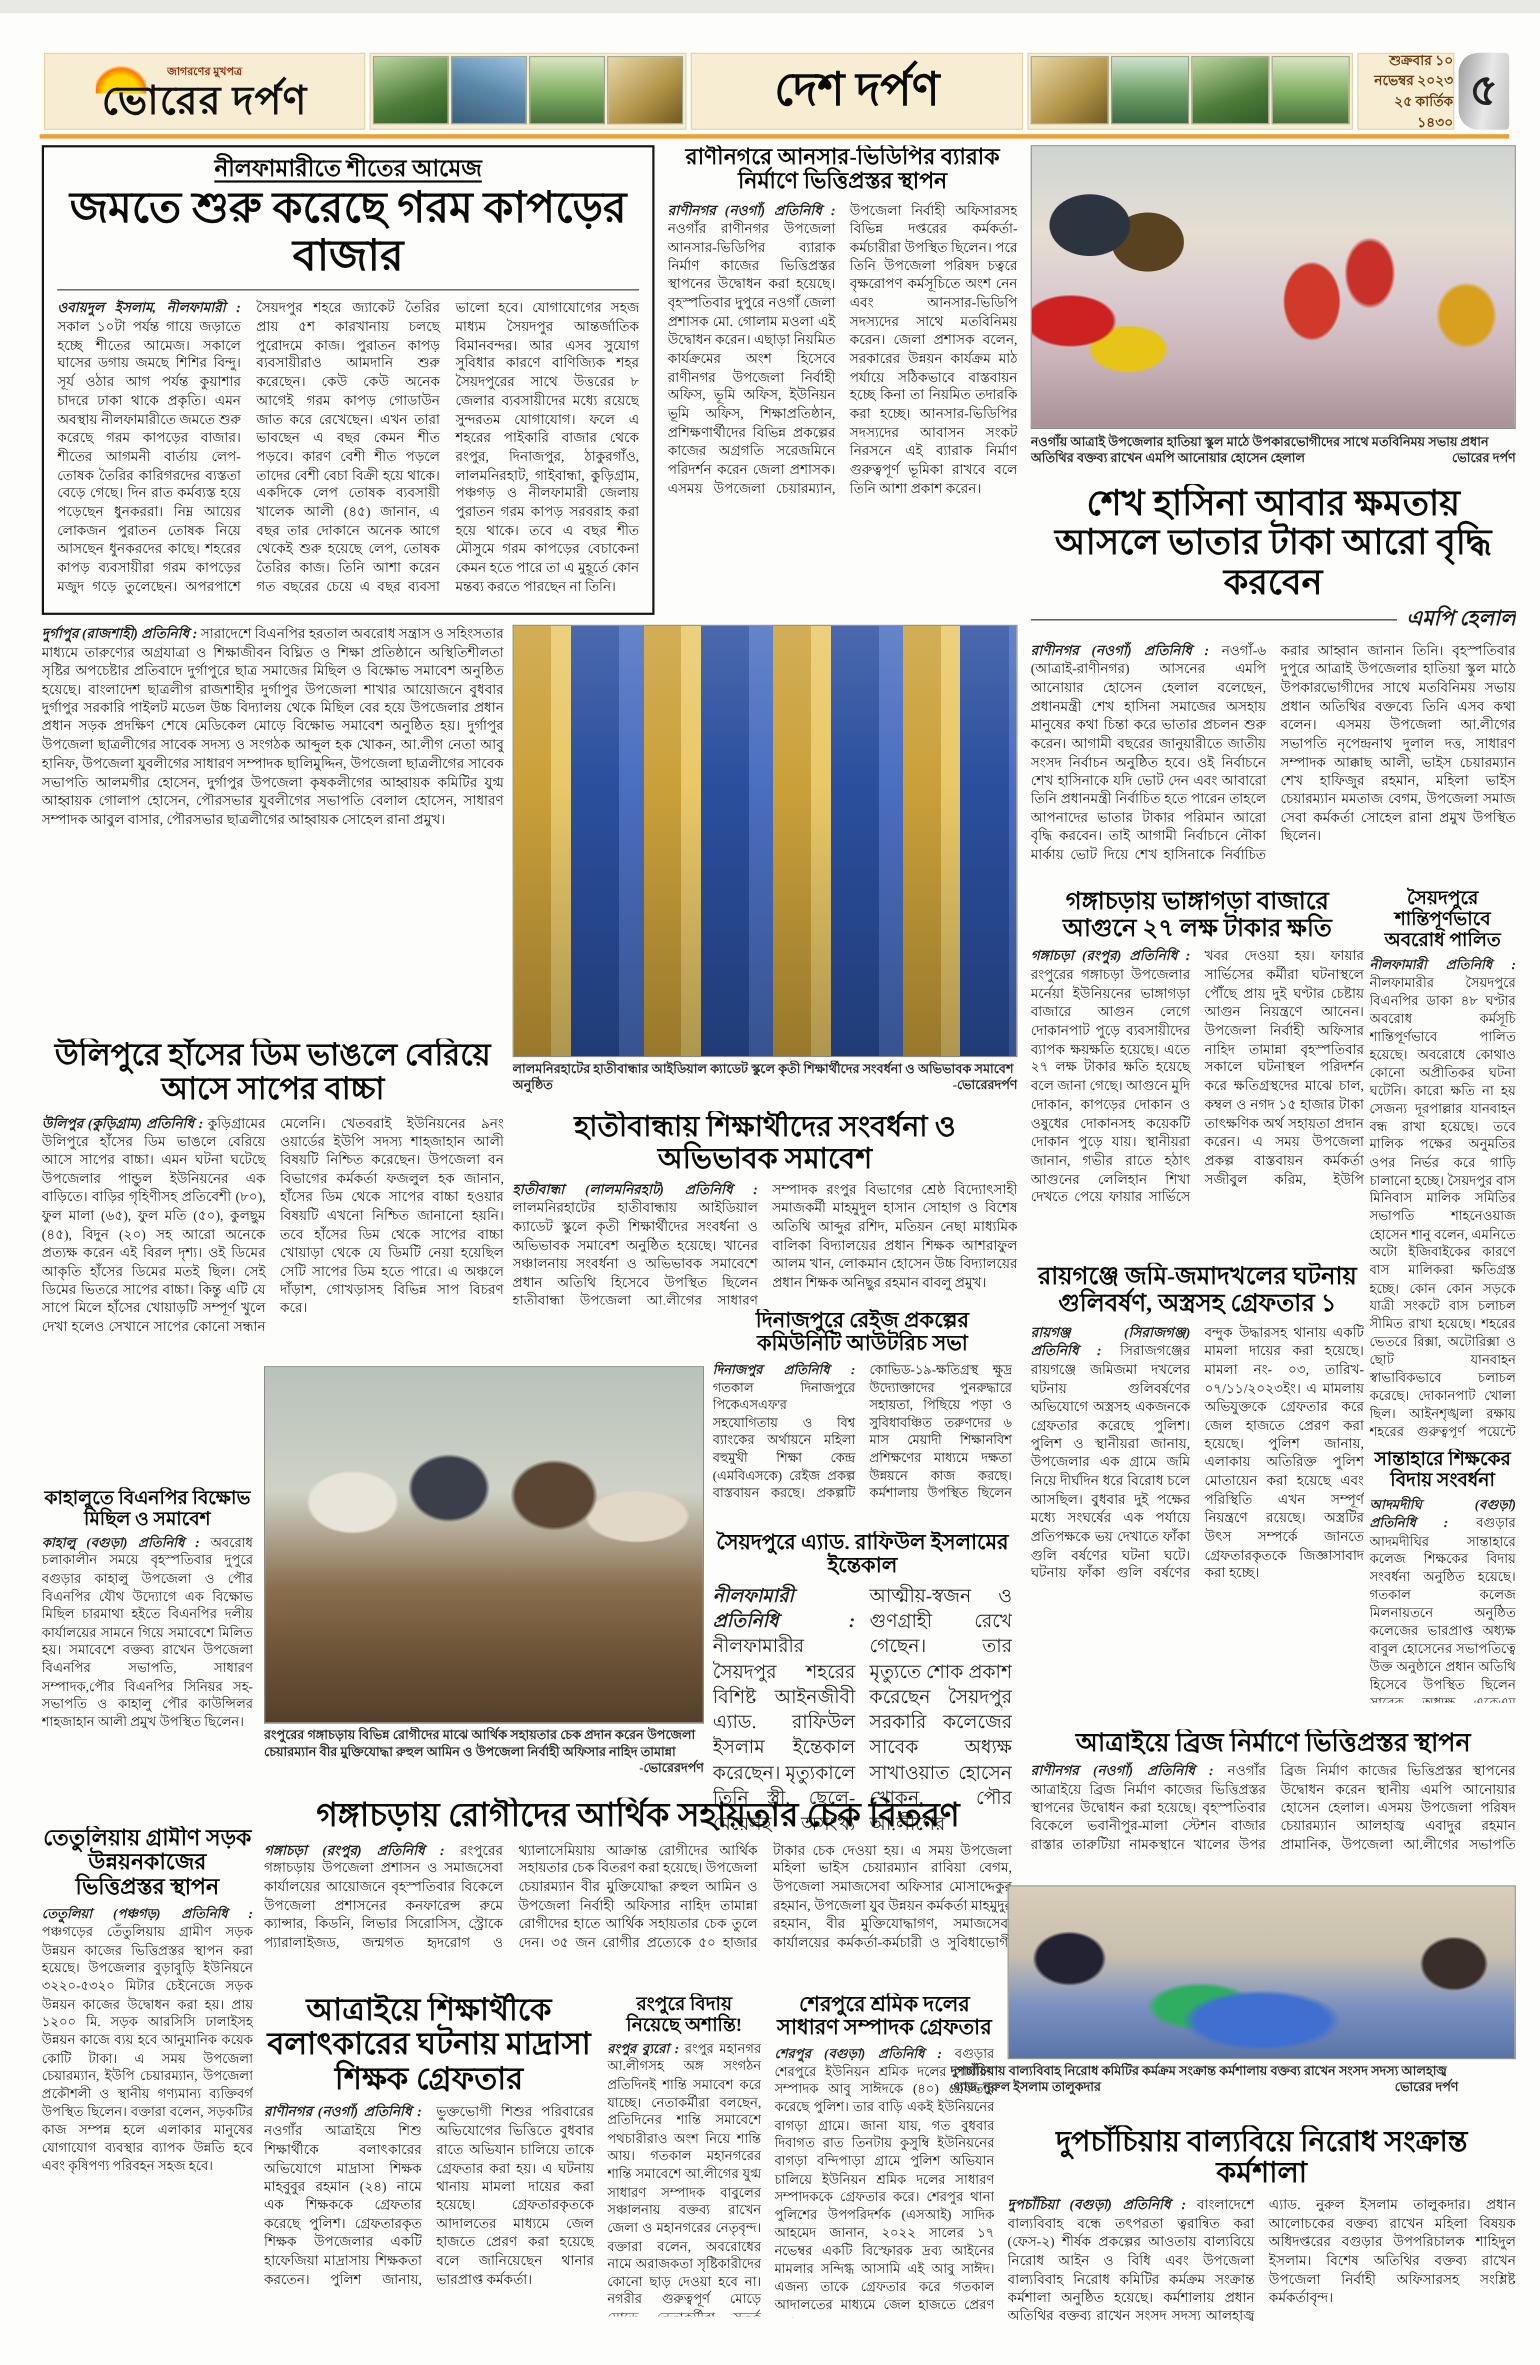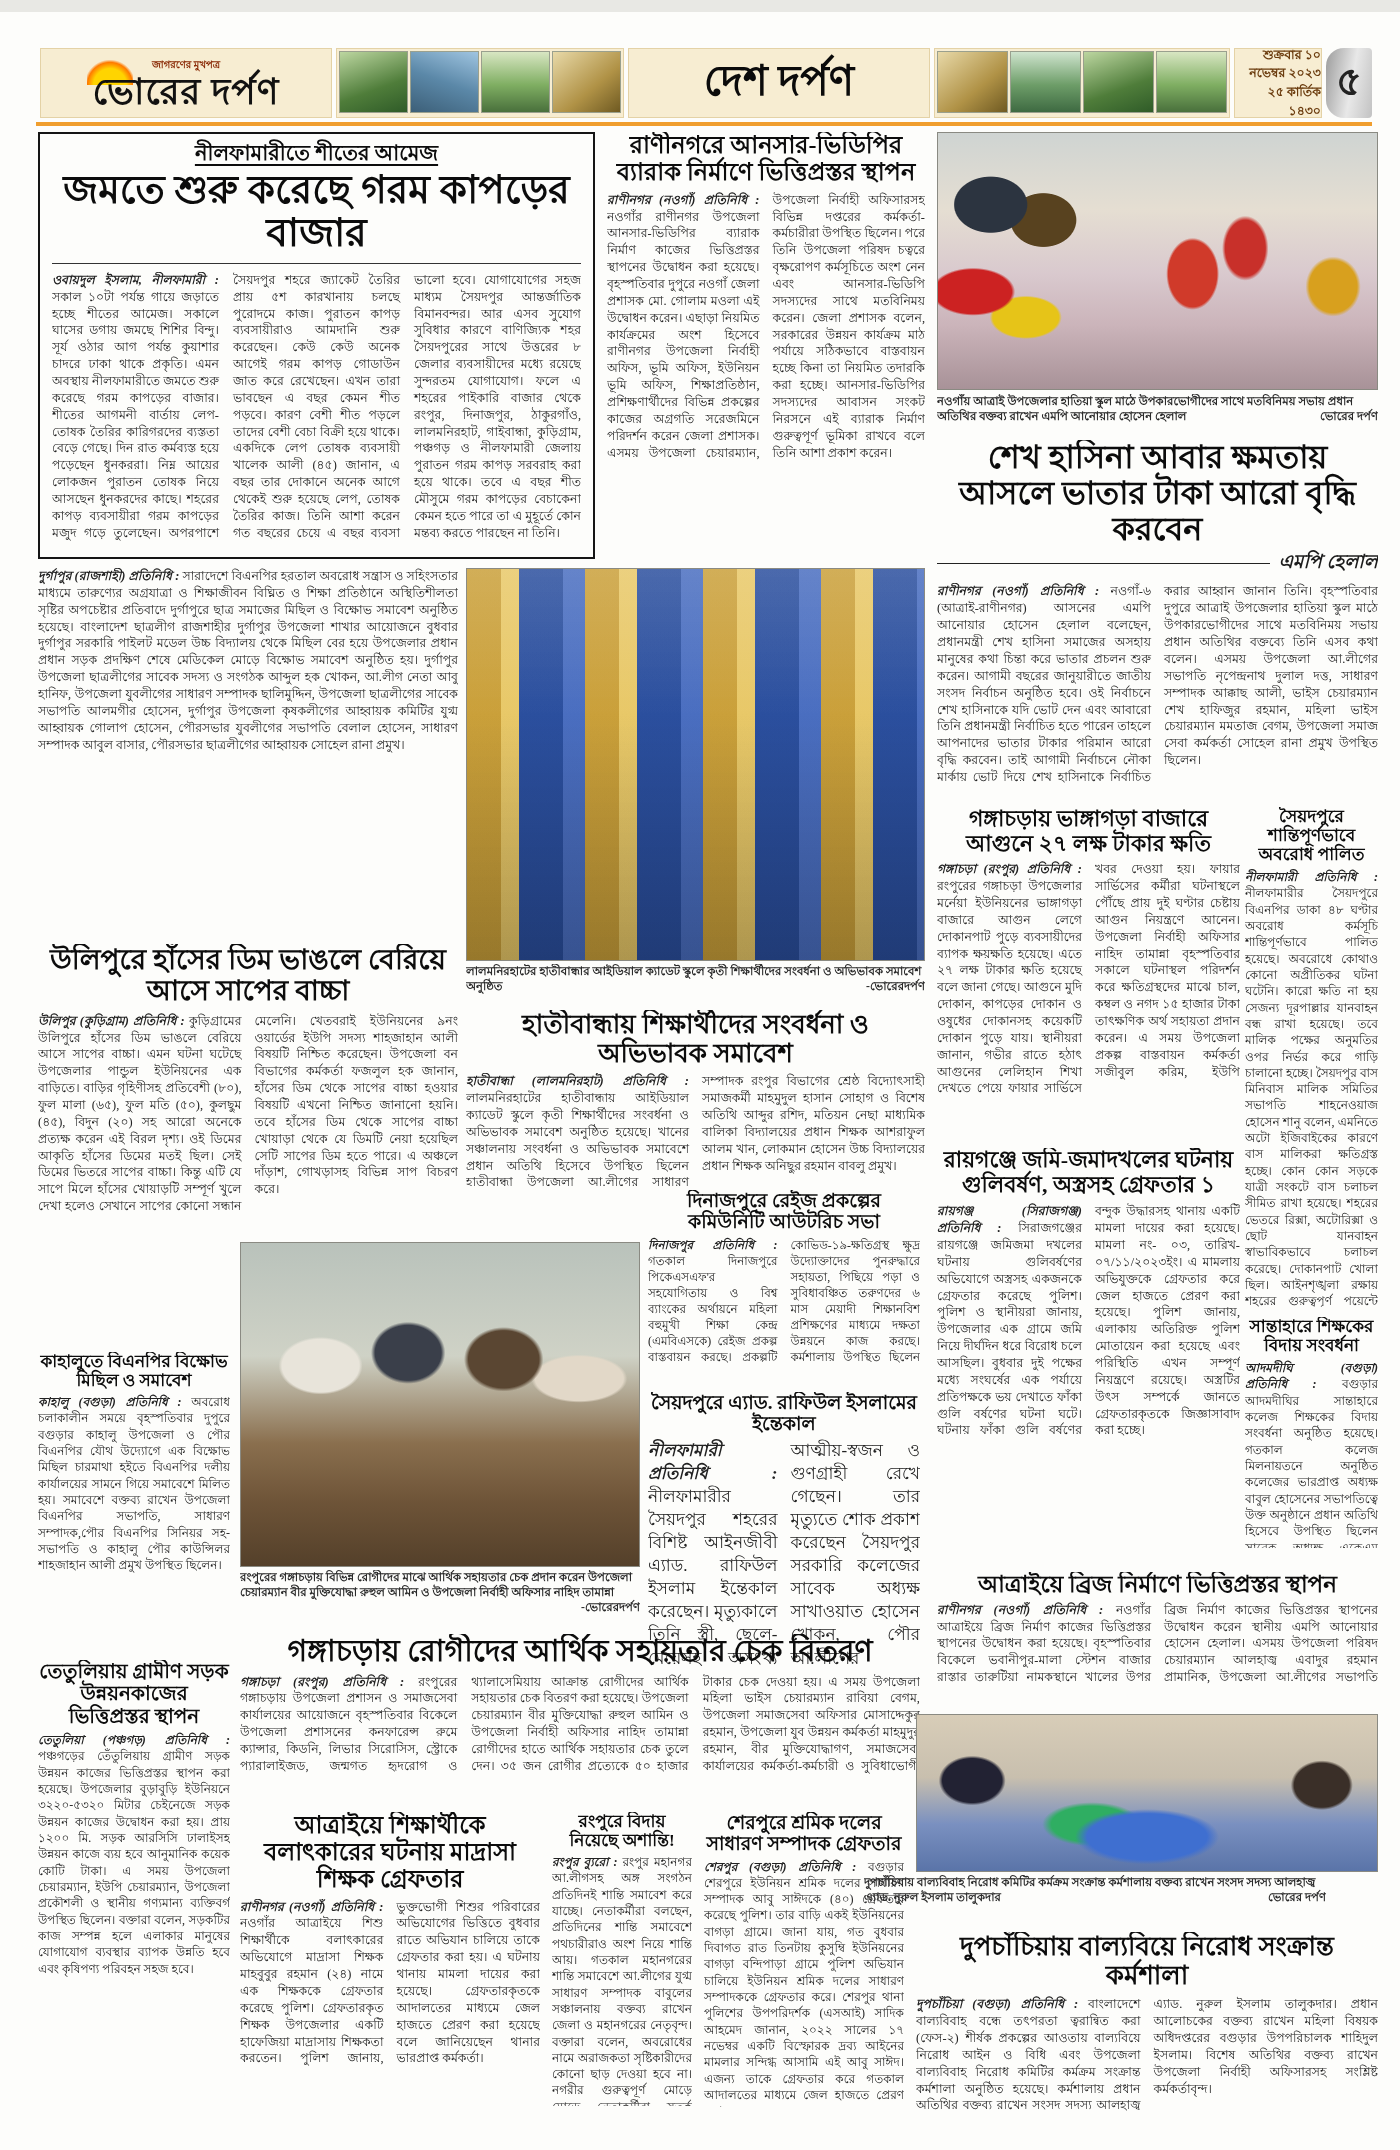--- a/index.html
+++ b/index.html
@@ -106,21 +106,21 @@
   <section class="abs story" id="lead-box" style="left:38px;top:120px;width:557px;height:427px">
     <h3 class="hl" id="lead-kicker">নীলফামারীতে শীতের আমেজ</h3>
     <h1 class="hl" id="lead-headline">জমতে শুরু করেছে গরম কাপড়ের বাজার</h1>
     <div class="body cols3" id="lead-body">
       <b class="byline">ওবায়দুল ইসলাম, নীলফামারী :</b>
       <span>সকাল ১০টা পর্যন্ত গায়ে জড়াতে হচ্ছে শীতের আমেজ। সকালে ঘাসের ডগায় জমছে শিশির বিন্দু। সূর্য ওঠার আগ পর্যন্ত কুয়াশার চাদরে ঢাকা থাকে প্রকৃতি। এমন অবস্থায় নীলফামারীতে জমতে শুরু করেছে গরম কাপড়ের বাজার। শীতের আগমনী বার্তায় লেপ-তোষক তৈরির কারিগরদের ব্যস্ততা বেড়ে গেছে। দিন রাত কর্মব্যস্ত হয়ে পড়েছেন ধুনকররা। নিম্ন আয়ের লোকজন পুরাতন তোষক নিয়ে আসছেন ধুনকরদের কাছে। শহরের কাপড় ব্যবসায়ীরা গরম কাপড়ের মজুদ গড়ে তুলেছেন। অপরপাশে সৈয়দপুর শহরে জ্যাকেট তৈরির প্রায় ৫শ কারখানায় চলছে পুরোদমে কাজ। পুরাতন কাপড় ব্যবসায়ীরাও আমদানি শুরু করেছেন। কেউ কেউ অনেক আগেই গরম কাপড় গোডাউন জাত করে রেখেছেন। এখন তারা ভাবছেন এ বছর কেমন শীত পড়বে। কারণ বেশী শীত পড়লে তাদের বেশী বেচা বিক্রী হয়ে থাকে। একদিকে লেপ তোষক ব্যবসায়ী খালেক আলী (৪৫) জানান, এ বছর তার দোকানে অনেক আগে থেকেই শুরু হয়েছে লেপ, তোষক তৈরির কাজ। তিনি আশা করেন গত বছরের চেয়ে এ বছর ব্যবসা ভালো হবে। যোগাযোগের সহজ মাধ্যম সৈয়দপুর আন্তর্জাতিক বিমানবন্দর। আর এসব সুযোগ সুবিধার কারণে বাণিজ্যিক শহর সৈয়দপুরের সাথে উত্তরের ৮ জেলার ব্যবসায়ীদের মধ্যে রয়েছে সুন্দরতম যোগাযোগ। ফলে এ শহরের পাইকারি বাজার থেকে রংপুর, দিনাজপুর, ঠাকুরগাঁও, লালমনিরহাট, গাইবান্ধা, কুড়িগ্রাম, পঞ্চগড় ও নীলফামারী জেলায় পুরাতন গরম কাপড় সরবরাহ করা হয়ে থাকে। তবে এ বছর শীত মৌসুমে গরম কাপড়ের বেচাকেনা কেমন হতে পারে তা এ মুহূর্তে কোন মন্তব্য করতে পারছেন না তিনি।</span>
     </div>
   </section>
 
   <section class="abs story" style="left:607px;top:120px;width:318px;height:427px">
-    <h2 class="hl" style="font-size:24px;margin-bottom:6px;">রাণীনগরে আনসার-ভিডিপির ব্যারাক নির্মাণে ভিত্তিপ্রস্তর স্থাপন</h2>
+    <h2 class="hl" style="font-size:20px;margin-bottom:6px;">রাণীনগরে আনসার-ভিডিপির ব্যারাক নির্মাণে ভিত্তিপ্রস্তর স্থাপন</h2>
     <div class="body cols2" style="height:330px;">
       <b class="byline">রাণীনগর (নওগাঁ) প্রতিনিধি :</b>
       <span>নওগাঁর রাণীনগর উপজেলা আনসার-ভিডিপির ব্যারাক নির্মাণ কাজের ভিত্তিপ্রস্তর স্থাপনের উদ্বোধন করা হয়েছে। বৃহস্পতিবার দুপুরে নওগাঁ জেলা প্রশাসক মো. গোলাম মওলা এই উদ্বোধন করেন। এছাড়া নিয়মিত কার্যক্রমের অংশ হিসেবে রাণীনগর উপজেলা নির্বাহী অফিস, ভূমি অফিস, ইউনিয়ন ভূমি অফিস, শিক্ষাপ্রতিষ্ঠান, প্রশিক্ষণার্থীদের বিভিন্ন প্রকল্পের কাজের অগ্রগতি সরেজমিনে পরিদর্শন করেন জেলা প্রশাসক। এসময় উপজেলা চেয়ারম্যান, উপজেলা নির্বাহী অফিসারসহ বিভিন্ন দপ্তরের কর্মকর্তা-কর্মচারীরা উপস্থিত ছিলেন। পরে তিনি উপজেলা পরিষদ চত্বরে বৃক্ষরোপণ কর্মসূচিতে অংশ নেন এবং আনসার-ভিডিপি সদস্যদের সাথে মতবিনিময় করেন। জেলা প্রশাসক বলেন, সরকারের উন্নয়ন কার্যক্রম মাঠ পর্যায়ে সঠিকভাবে বাস্তবায়ন হচ্ছে কিনা তা নিয়মিত তদারকি করা হচ্ছে। আনসার-ভিডিপির সদস্যদের আবাসন সংকট নিরসনে এই ব্যারাক নির্মাণ গুরুত্বপূর্ণ ভূমিকা রাখবে বলে তিনি আশা প্রকাশ করেন।</span>
     </div>
   </section>
 
   <div class="abs photo" id="photo-helal" style="left:937px;top:120px;width:441px;height:258px"></div>
   <div class="abs caption" style="left:937px;top:382px;width:441px;height:44px">
     <span>নওগাঁয় আত্রাই উপজেলার হাতিয়া স্কুল মাঠে উপকারভোগীদের সাথে মতবিনিময় সভায় প্রধান অতিথির বক্তব্য রাখেন এমপি আনোয়ার হোসেন হেলাল</span>
     <span class="credit">ভোরের দর্পণ</span>
@@ -244,21 +244,21 @@
   </div>
   <section class="abs story" style="left:240px;top:1622px;width:680px;height:172px">
     <h2 class="hl" style="font-size:30px;margin-bottom:6px;">গঙ্গাচড়ায় রোগীদের আর্থিক সহায়তার চেক বিতরণ</h2>
     <div class="body cols3" style="height:118px;">
       <b class="byline">গঙ্গাচড়া (রংপুর) প্রতিনিধি :</b>
       <span>রংপুরের গঙ্গাচড়ায় উপজেলা প্রশাসন ও সমাজসেবা কার্যালয়ের আয়োজনে বৃহস্পতিবার বিকেলে উপজেলা প্রশাসনের কনফারেন্স রুমে ক্যান্সার, কিডনি, লিভার সিরোসিস, স্ট্রোকে প্যারালাইজড, জন্মগত হৃদরোগ ও থ্যালাসেমিয়ায় আক্রান্ত রোগীদের আর্থিক সহায়তার চেক বিতরণ করা হয়েছে। উপজেলা চেয়ারম্যান বীর মুক্তিযোদ্ধা রুহুল আমিন ও উপজেলা নির্বাহী অফিসার নাহিদ তামান্না রোগীদের হাতে আর্থিক সহায়তার চেক তুলে দেন। ৩৫ জন রোগীর প্রত্যেকে ৫০ হাজার টাকার চেক দেওয়া হয়। এ সময় উপজেলা মহিলা ভাইস চেয়ারম্যান রাবিয়া বেগম, উপজেলা সমাজসেবা অফিসার মোসাদ্দেকুর রহমান, উপজেলা যুব উন্নয়ন কর্মকর্তা মাহমুদুর রহমান, বীর মুক্তিযোদ্ধাগণ, সমাজসেবা কার্যালয়ের কর্মকর্তা-কর্মচারী ও সুবিধাভোগী রোগী এবং তাদের পরিবারের সদস্যরা উপস্থিত ছিলেন।</span>
     </div>
   </section>
 
   <section class="abs story" style="left:240px;top:1800px;width:300px;height:308px">
-    <h2 class="hl" style="font-size:24px;margin-bottom:6px;">আত্রাইয়ে শিক্ষার্থীকে বলাৎকারের ঘটনায় মাদ্রাসা শিক্ষক গ্রেফতার</h2>
+    <h2 class="hl" style="font-size:28px;margin-bottom:6px;">আত্রাইয়ে শিক্ষার্থীকে বলাৎকারের ঘটনায় মাদ্রাসা শিক্ষক গ্রেফতার</h2>
     <div class="body cols2" style="height:218px;">
       <b class="byline">রাণীনগর (নওগাঁ) প্রতিনিধি :</b>
       <span>নওগাঁর আত্রাইয়ে শিশু শিক্ষার্থীকে বলাৎকারের অভিযোগে মাদ্রাসা শিক্ষক মাহবুবুর রহমান (২৪) নামে এক শিক্ষককে গ্রেফতার করেছে পুলিশ। গ্রেফতারকৃত শিক্ষক উপজেলার একটি হাফেজিয়া মাদ্রাসায় শিক্ষকতা করতেন। পুলিশ জানায়, ভুক্তভোগী শিশুর পরিবারের অভিযোগের ভিত্তিতে বুধবার রাতে অভিযান চালিয়ে তাকে গ্রেফতার করা হয়। এ ঘটনায় থানায় মামলা দায়ের করা হয়েছে। গ্রেফতারকৃতকে আদালতের মাধ্যমে জেল হাজতে প্রেরণ করা হয়েছে বলে জানিয়েছেন থানার ভারপ্রাপ্ত কর্মকর্তা।</span>
     </div>
   </section>
 
   <section class="abs story" style="left:552px;top:1800px;width:140px;height:308px">
     <h2 class="hl" style="font-size:17px;margin-bottom:4px;">রংপুরে বিদায় নিয়েছে অশান্তি!</h2>
     <div class="body" style="height:252px;font-size:12px;">
       <b class="byline">রংপুর ব্যুরো :</b>

